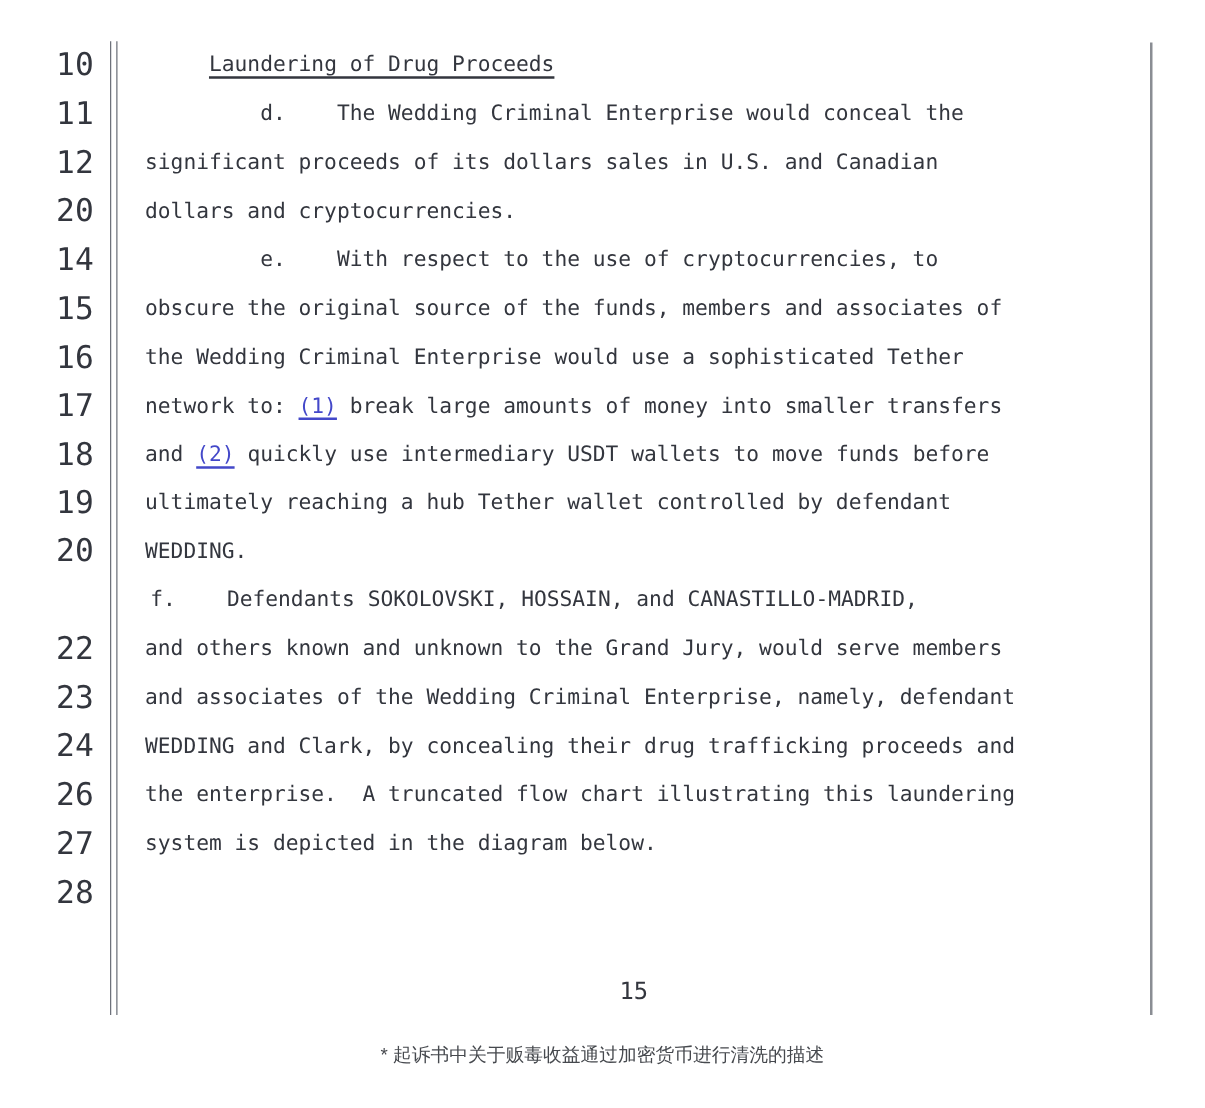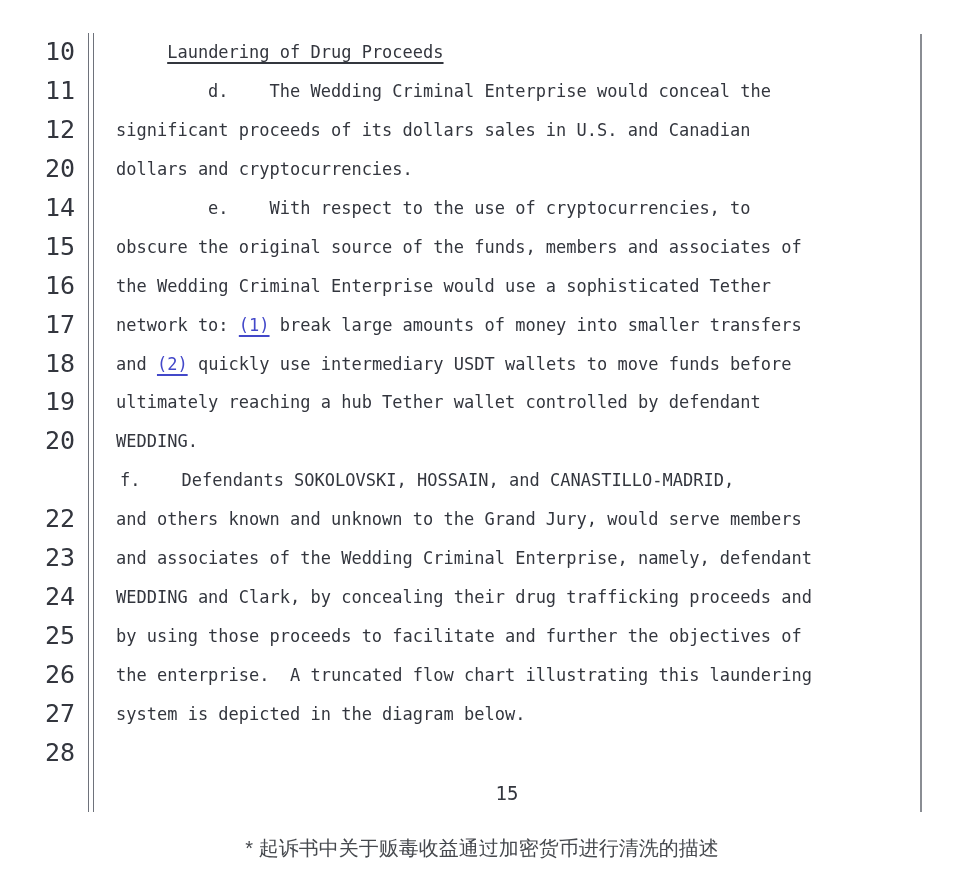--- a/index.html
+++ b/index.html
@@ -81,21 +81,21 @@
     width: 826px;
     text-align: center;
     font-size: 19px;
   }
   .caption {
     position: absolute;
     left: 0;
     top: 835px;
     width: 964px;
     text-align: center;
-    font-size: 20px;
+    font-size: 15px;
     color: var(--caption-color);
     font-family: "Liberation Sans", "DejaVu Sans", sans-serif;
   }
 </style>
 </head>
 <body>
 
 <div class="double-rule"></div>
 <div class="right-rule"></div>
 
@@ -153,24 +153,20 @@
     </div>
     <div class="doc-row">
       <div class="line-num">23</div>
       <div class="line-text"><span>and associates of the Wedding Criminal Enterprise, namely, defendant</span></div>
     </div>
     <div class="doc-row">
       <div class="line-num">24</div>
       <div class="line-text"><span>WEDDING and Clark, by concealing their drug trafficking proceeds and</span></div>
     </div>
     <div class="doc-row">
-      <div class="line-num">25</div>
-      <div class="line-text"><span>by using those proceeds to facilitate and further the objectives of</span></div>
-    </div>
-    <div class="doc-row">
       <div class="line-num">26</div>
       <div class="line-text"><span>the enterprise.  A truncated flow chart illustrating this laundering</span></div>
     </div>
     <div class="doc-row">
       <div class="line-num">27</div>
       <div class="line-text"><span>system is depicted in the diagram below.</span></div>
     </div>
     <div class="doc-row">
       <div class="line-num">28</div>
       <div class="line-text"><span></span></div>

